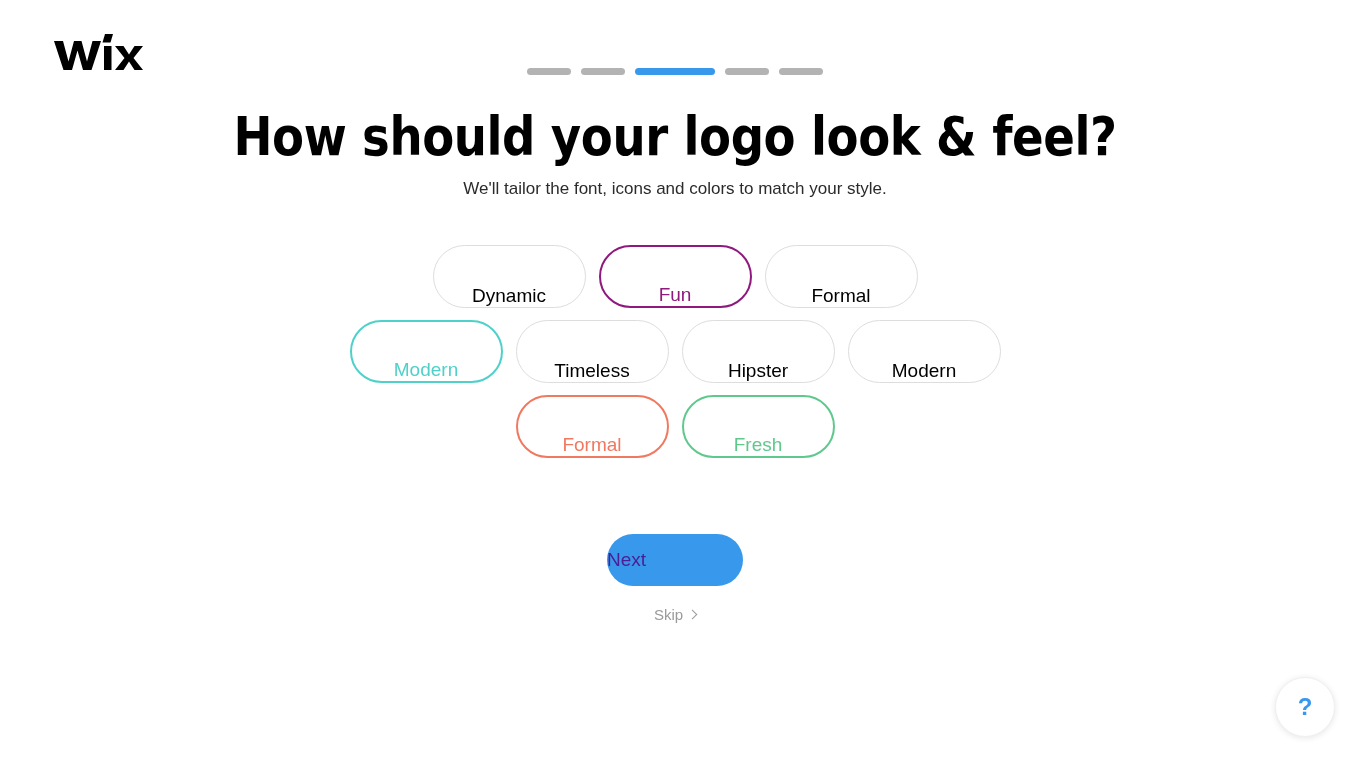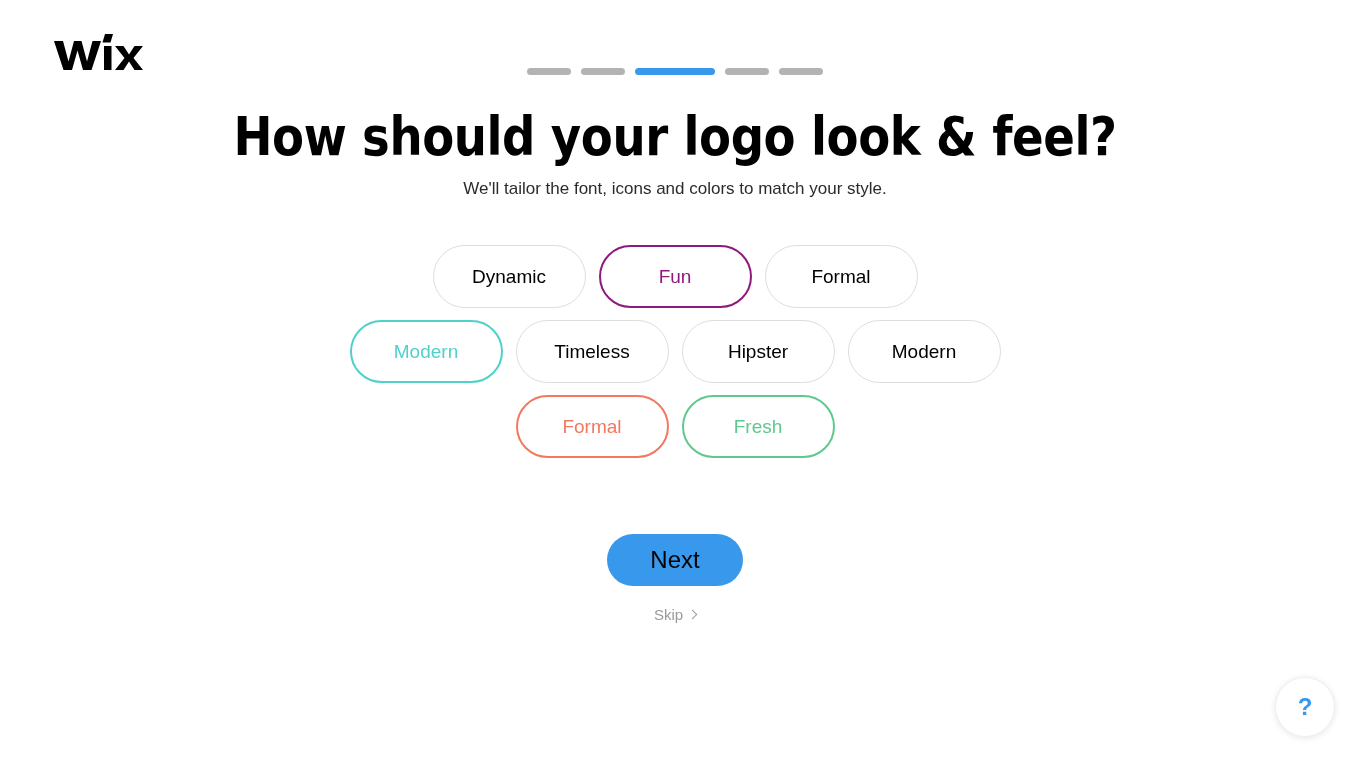--- a/index.html
+++ b/index.html
@@ -98,48 +98,48 @@
   .chip {
     width: 153px;
     height: 63px;
     border-radius: 32px;
     background: #ffffff;
     border: 1px solid #dddddd;
     color: #000000;
     font-size: 19px;
     font-weight: 400;
     display: flex;
-    align-items: center;
+    align-items: flex-end;
     justify-content: center;
     cursor: pointer;
     white-space: nowrap;
   }
   .chip.selected {
     border-width: 2px;
   }
 
   
   .next-btn {
     position: absolute;
     left: 50%;
     transform: translateX(-50%);
     top: 534px;
     width: 136px;
     height: 52px;
     border-radius: 26px;
     background: #3899ec;
-    color: #000000;
+    color: #4c1d95;
     border: none;
     font-family: "Liberation Sans", sans-serif;
-    font-size: 24px;
+    font-size: 19px;
     font-weight: 400;
     cursor: pointer;
     display: flex;
     align-items: center;
-    justify-content: center;
+    justify-content: flex-start;
   }
 
   .skip {
     position: absolute;
     left: 50%;
     transform: translateX(-50%);
     top: 606px;
     display: flex;
     align-items: center;
     gap: 6px;

